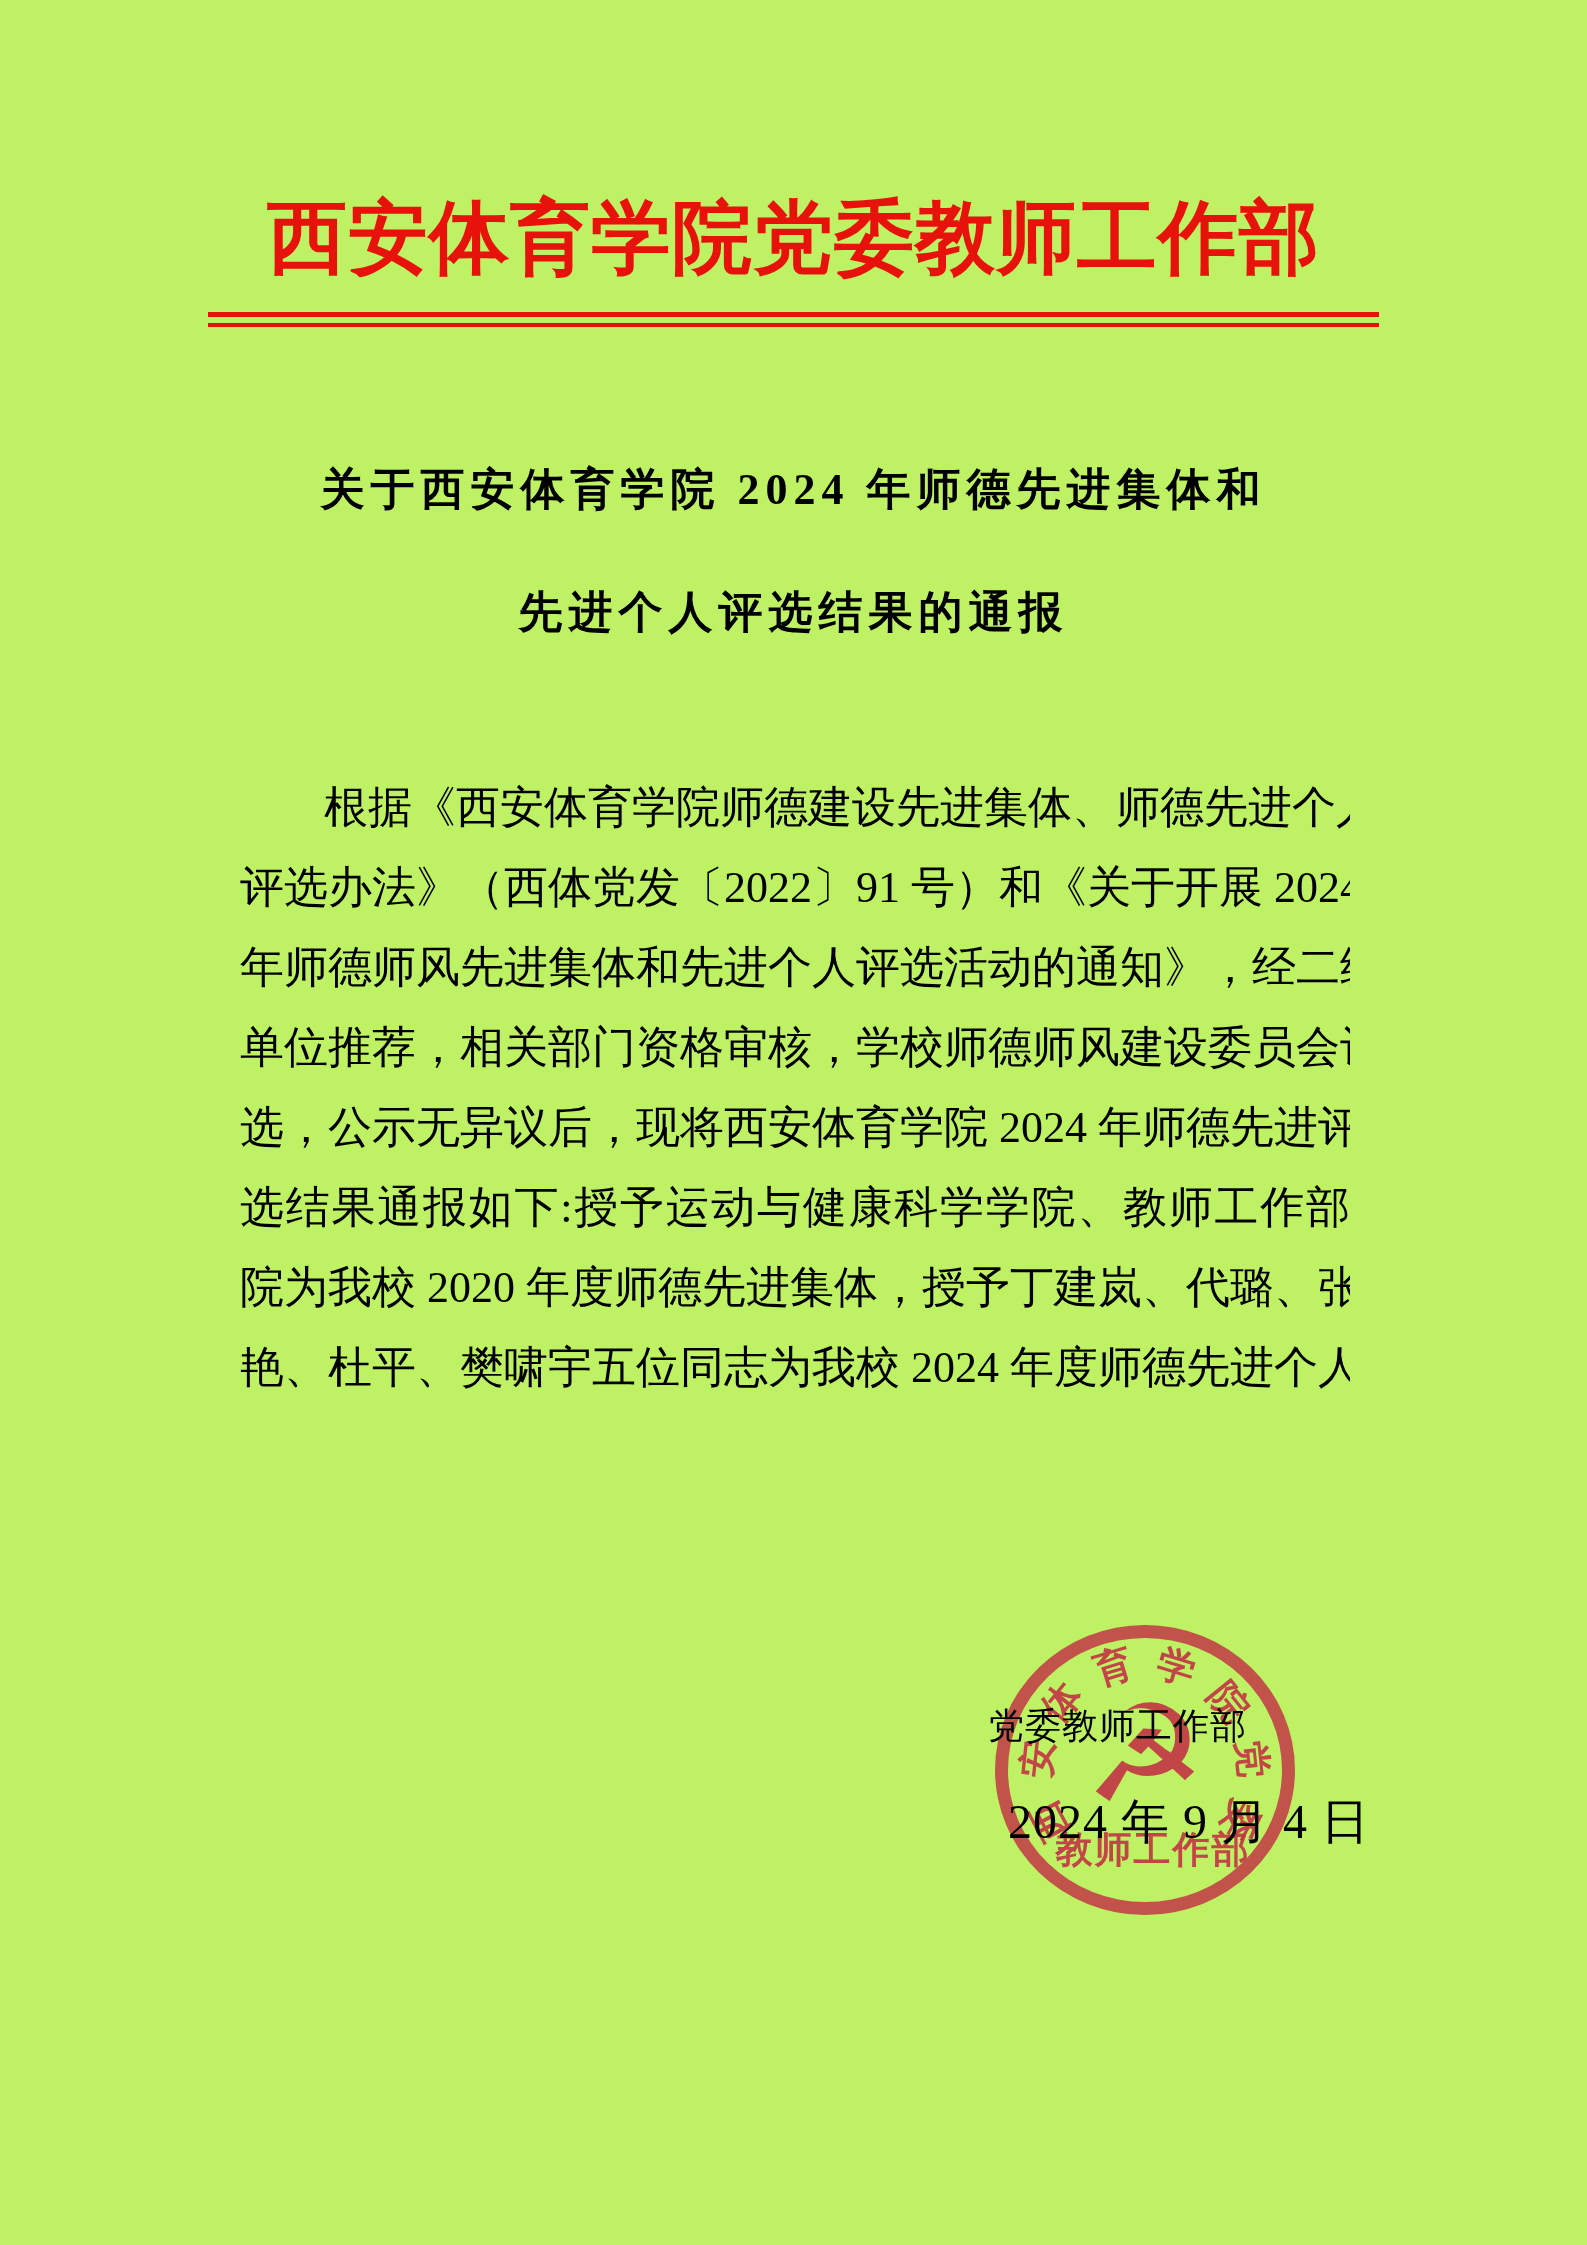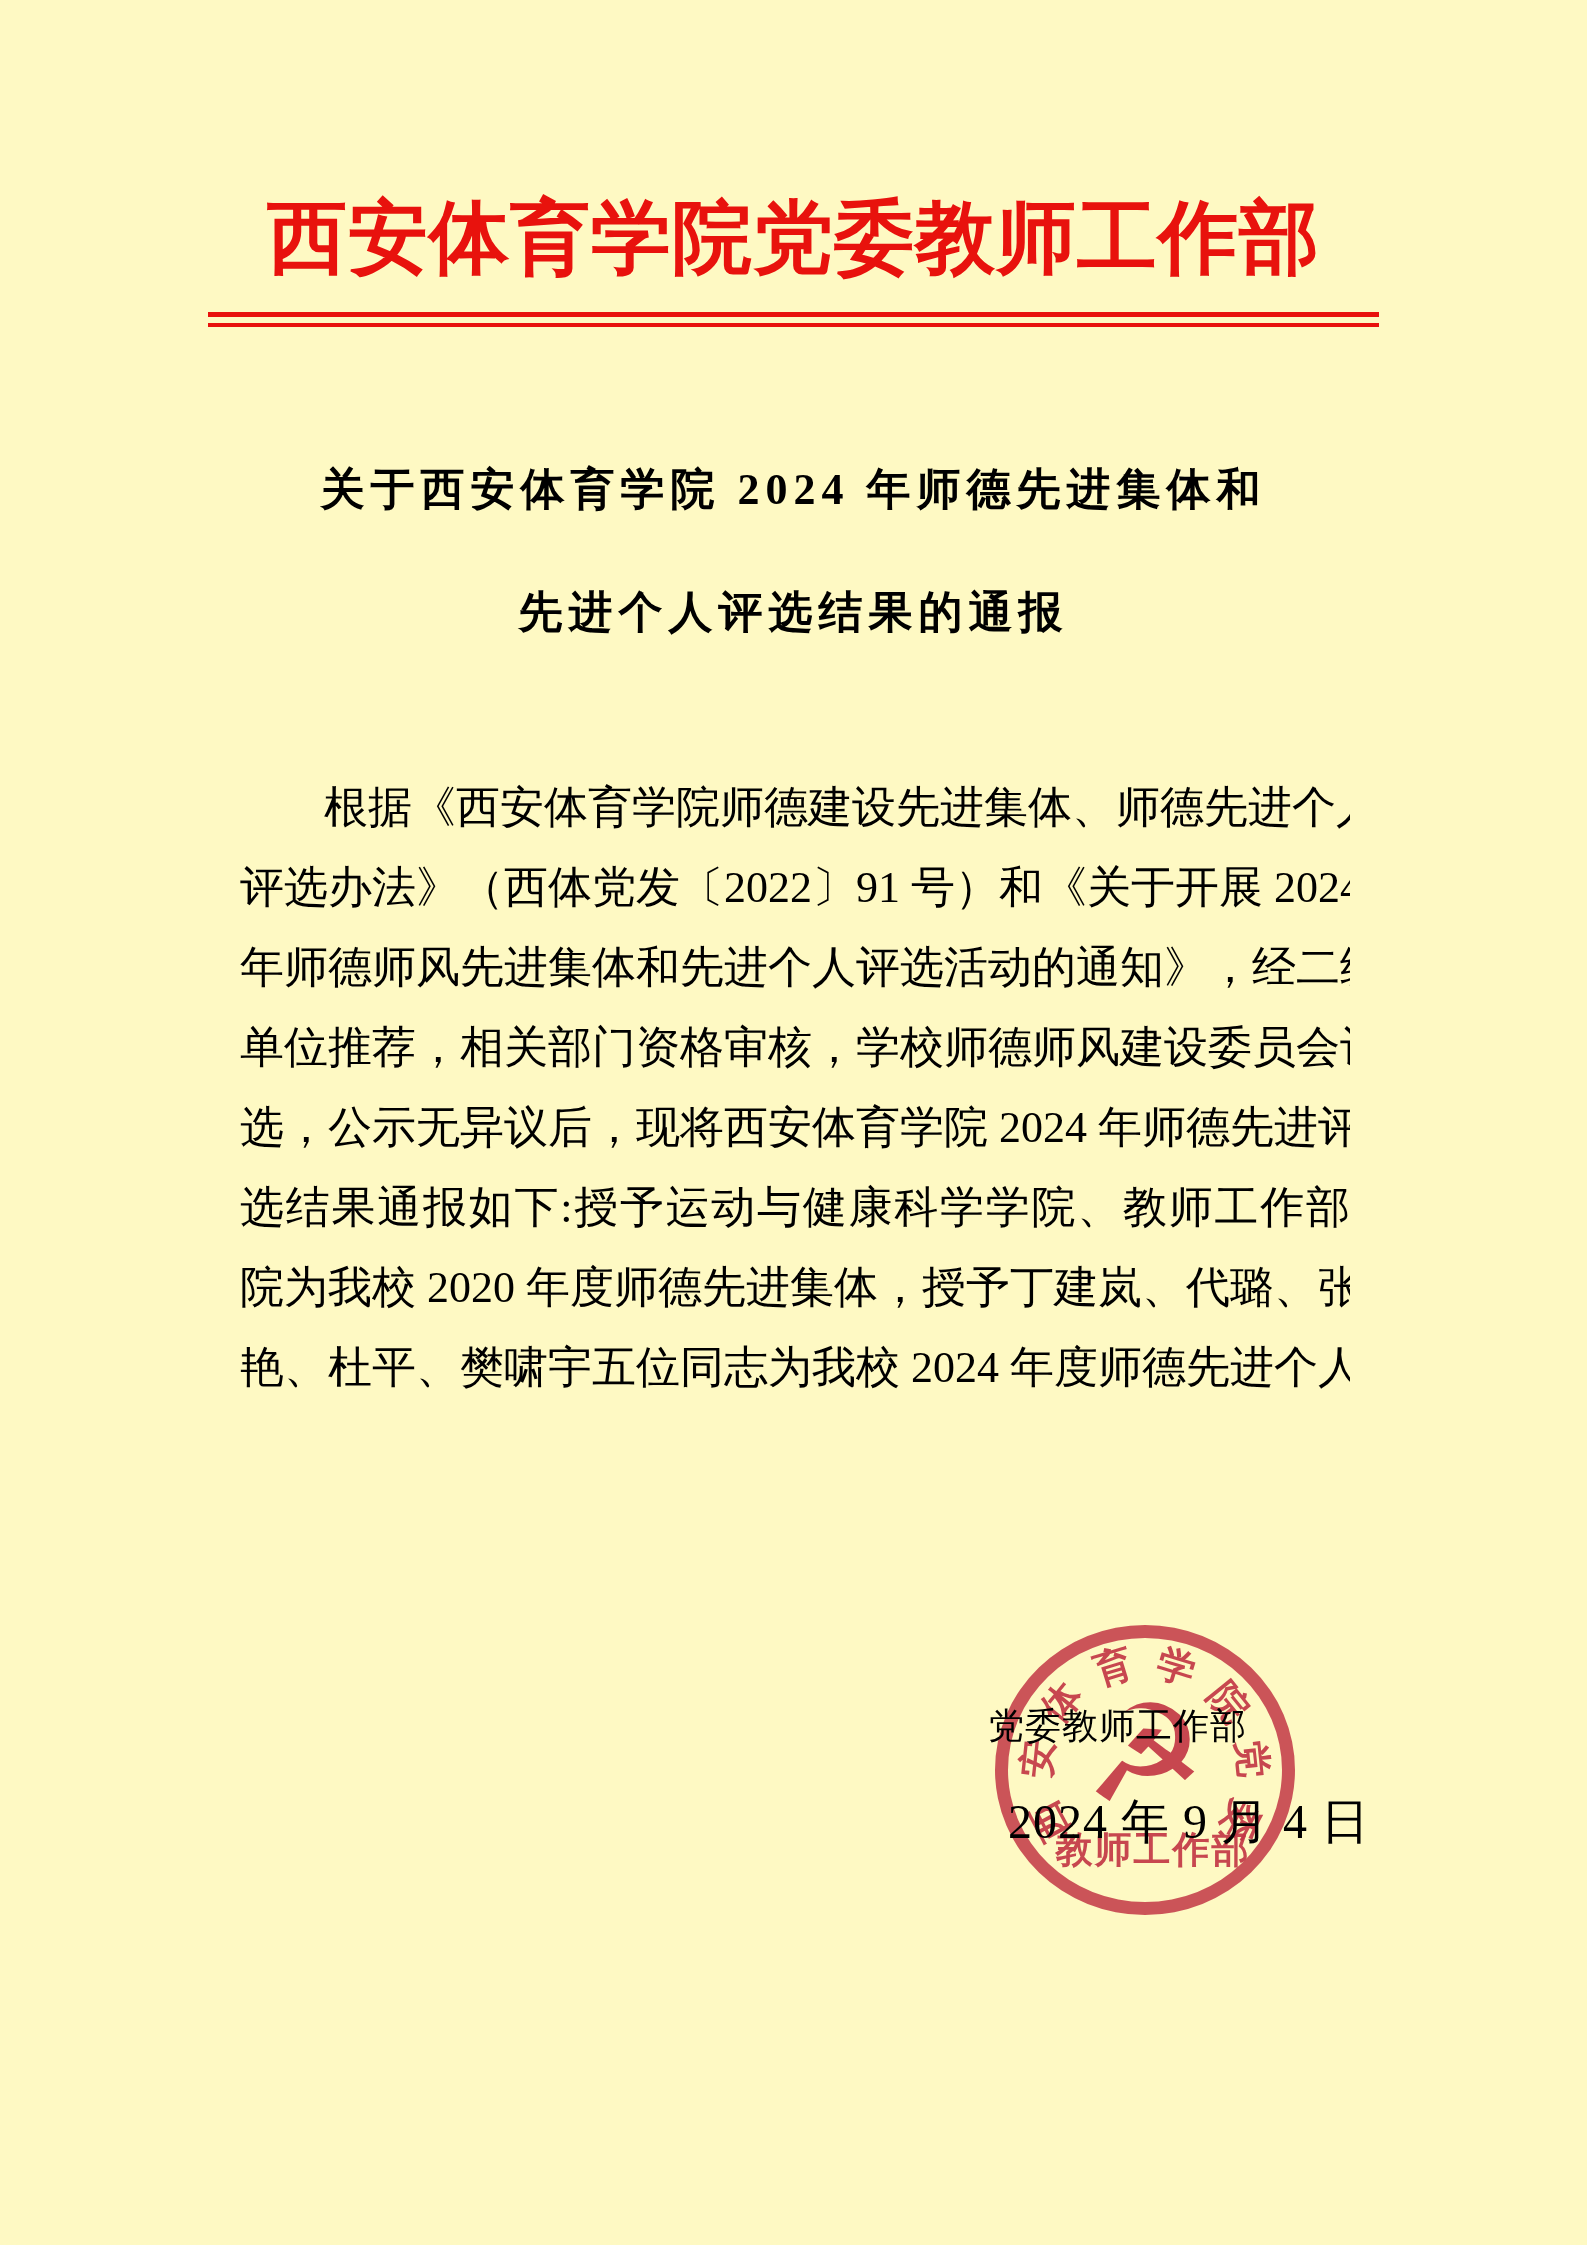--- a/index.html
+++ b/index.html
@@ -1,20 +1,20 @@
 <!DOCTYPE html>
 <html><head>
 <meta charset="utf-8">
 <style>
   html, body { margin: 0; padding: 0; background: #ffffff; }
   .page {
     position: relative;
     width: 1587px;
     height: 2245px;
-    background: #fef9c3;
+    background: #bef264;
     overflow: hidden;
     font-family: "Liberation Serif", "DejaVu Serif", serif;
     color: #000000;
   }
 
   
   .org-header {
     position: absolute;
     left: 0; right: 0;
     top: 196px;

